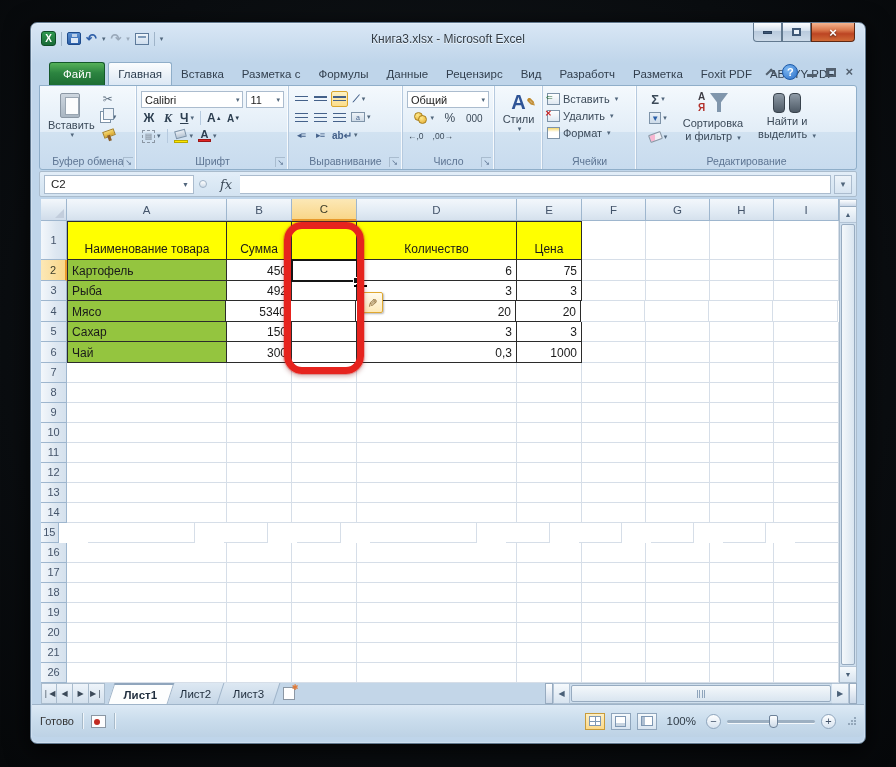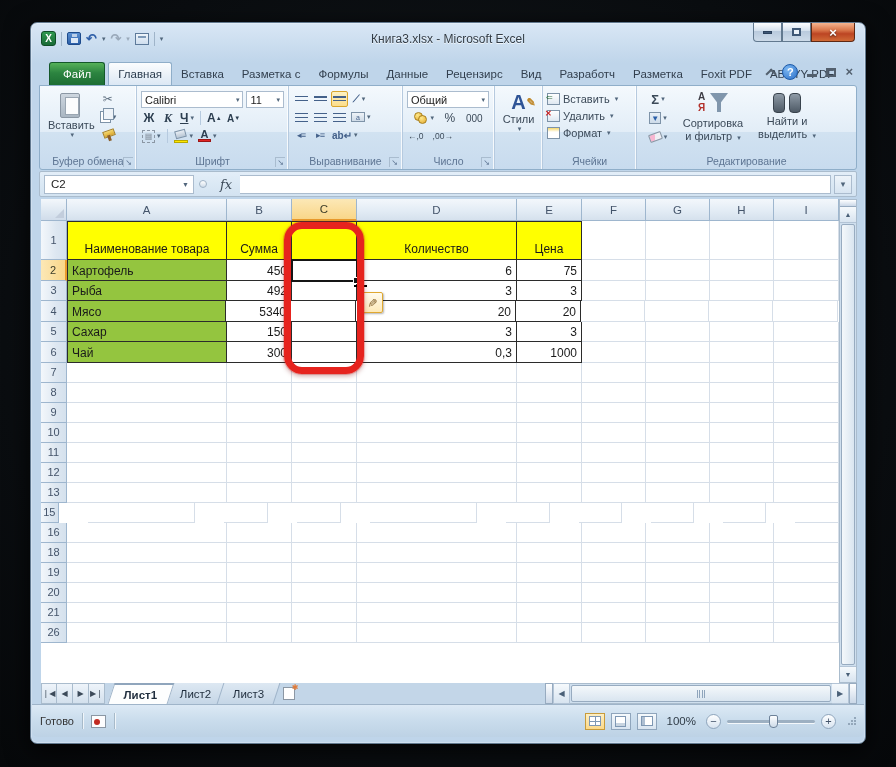--- a/index.html
+++ b/index.html
@@ -641,34 +641,58 @@
             <div class="gc" style="width: 160px;"></div>
             <div class="gc" style="width: 65px;"></div>
             <div class="gc" style="width: 65px;"></div>
             <div class="gc" style="width: 160px;"></div>
             <div class="gc" style="width: 65px;"></div>
             <div class="gc" style="width: 64px;"></div>
             <div class="gc" style="width: 64px;"></div>
             <div class="gc" style="width: 64px;"></div>
             <div class="gc" style="width: 65px;"></div>
           </div>
+          <div class="grow" style="height: 20px;">
+            <div class="rowh" style="width: 26px;">14</div>
+            <div class="gc" style="width: 160px;"></div>
+            <div class="gc" style="width: 65px;"></div>
+            <div class="gc" style="width: 65px;"></div>
+            <div class="gc" style="width: 160px;"></div>
+            <div class="gc" style="width: 65px;"></div>
+            <div class="gc" style="width: 64px;"></div>
+            <div class="gc" style="width: 64px;"></div>
+            <div class="gc" style="width: 64px;"></div>
+            <div class="gc" style="width: 65px;"></div>
+          </div>
           <div class="grow" style="height: 20px; gap: 29px;">
             <div class="rowh" style="width: 26px;">15</div>
             <div class="gc" style="width: 160px;"></div>
             <div class="gc" style="width: 65px;"></div>
             <div class="gc" style="width: 65px;"></div>
             <div class="gc" style="width: 160px;"></div>
             <div class="gc" style="width: 65px;"></div>
             <div class="gc" style="width: 64px;"></div>
             <div class="gc" style="width: 64px;"></div>
             <div class="gc" style="width: 64px;"></div>
             <div class="gc" style="width: 65px;"></div>
           </div>
           <div class="grow" style="height: 20px;">
             <div class="rowh" style="width: 26px;">16</div>
+            <div class="gc" style="width: 160px;"></div>
+            <div class="gc" style="width: 65px;"></div>
+            <div class="gc" style="width: 65px;"></div>
+            <div class="gc" style="width: 160px;"></div>
+            <div class="gc" style="width: 65px;"></div>
+            <div class="gc" style="width: 64px;"></div>
+            <div class="gc" style="width: 64px;"></div>
+            <div class="gc" style="width: 64px;"></div>
+            <div class="gc" style="width: 65px;"></div>
+          </div>
+          <div class="grow" style="height: 20px;">
+            <div class="rowh" style="width: 26px;">17</div>
             <div class="gc" style="width: 160px;"></div>
             <div class="gc" style="width: 65px;"></div>
             <div class="gc" style="width: 65px;"></div>
             <div class="gc" style="width: 160px;"></div>
             <div class="gc" style="width: 65px;"></div>
             <div class="gc" style="width: 64px;"></div>
             <div class="gc" style="width: 64px;"></div>
             <div class="gc" style="width: 64px;"></div>
             <div class="gc" style="width: 65px;"></div>
           </div>

